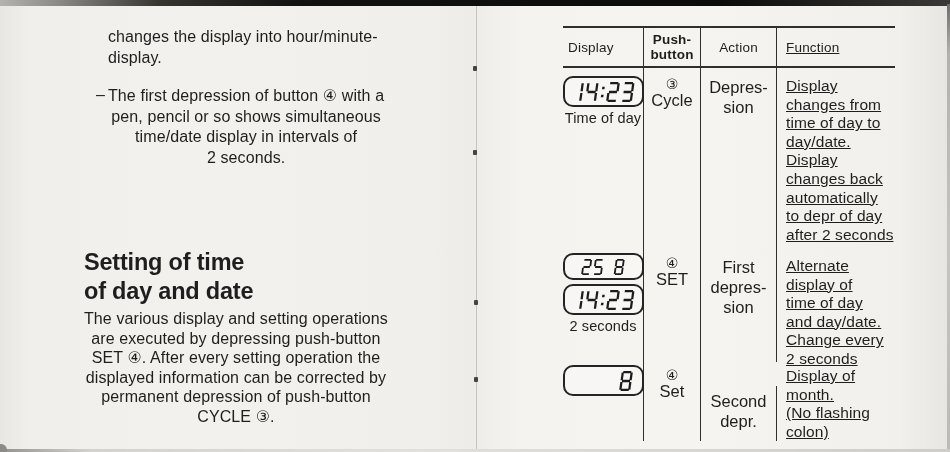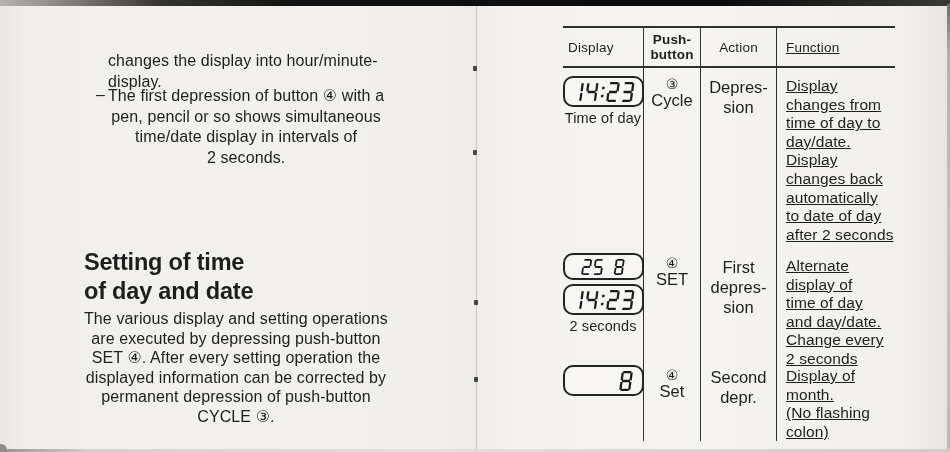--- a/index.html
+++ b/index.html
@@ -15,21 +15,21 @@
   .bottom-edge{position:absolute;left:0;bottom:0;width:950px;height:3px;
     background:linear-gradient(to right,#94928e 0px,#d4d2ce 90px,#e2e0dc 420px,#cfcdc9 949px);}
   .corner-nub{position:absolute;left:0;bottom:0;width:7px;height:8px;background:#8d8b87;border-top-right-radius:6px;}
   .right-edge{position:absolute;right:0;top:4px;width:3px;height:448px;
     background:linear-gradient(to bottom,#6e6d6b 0px,#b3b1ad 50px,#c6c4c0 240px,#bcbab6 452px);}
   
   .gutter-line{position:absolute;left:476px;top:6px;width:1px;height:443px;background:#c6c4c0;}
   .staple{position:absolute;width:4px;height:5px;background:#454442;border-radius:1px;}
   
   .lp{position:absolute;font-size:16px;line-height:20.6px;white-space:nowrap;letter-spacing:.1px;}
-  .lp-para1{left:108px;top:27px;margin-top:24px;}
+  .lp-para1{left:108px;top:27px;}
   .lp-bullet{left:108px;top:86px;text-align:center;}
   .bullet-dash{position:absolute;left:96px;top:86px;font-size:16px;}
   .lp-heading{left:84px;top:248px;font-weight:bold;font-size:23.5px;line-height:28.5px;letter-spacing:-.2px;white-space:nowrap;position:absolute;}
   .lp-para2{left:84px;top:309px;line-height:19.6px;}
   
   .tbl{position:absolute;left:563px;top:26px;width:332px;height:391px;
     display:grid;grid-template-columns:81px 57px 76px 118px;grid-template-rows:40px 182px 112px 1fr;
     border-top:2px solid #2f2f2f;}
   .th,.td{box-sizing:border-box;border-right:1.5px solid #2f2f2f;}
   .th{border-bottom:2px solid #2f2f2f;display:flex;align-items:center;font-size:13.5px;letter-spacing:.2px;}
@@ -48,21 +48,21 @@
   .lcdbox.right{justify-content:flex-end;padding-right:7px;}
   .lcd{fill:#1c1c1c;display:block;height:20px;}
   .small .lcd{height:16px;}
   .cap{font-size:14.5px;text-align:center;margin-top:1px;letter-spacing:.1px;}
   .td.push{display:flex;flex-direction:column;align-items:center;padding-top:9px;line-height:17px;}
   .td.push.r23{padding-top:6px;}
   .sym{font-size:14px;line-height:15px;}
   .plabel{font-size:16.5px;}
   .td.act{text-align:center;font-size:16.5px;line-height:20px;padding-top:9px;}
   .td.act.r2{padding-top:7px;}
-  .td.act.r3{padding-top:5px;}
+  .td.act.r3{padding-top:5px;margin-top:24px;}
   .td.fun{font-size:15.5px;line-height:18.6px;padding:9px 0 0 9px;letter-spacing:.1px;}
   .td.fun.r2{padding-top:7px;}
   .td.fun.r3{padding-top:5px;}
 </style>
 </head>
 <body>
 
 <div class="photo">
 
   <div class="top-band"></div>
@@ -147,21 +147,21 @@
         <div>sion</div>
       </div>
     <div class="td fun c4">
         <div>Display</div>
         <div>changes from</div>
         <div>time of day to</div>
         <div>day/date.</div>
         <div>Display</div>
         <div>changes back</div>
         <div>automatically</div>
-        <div>to date of day</div>
+        <div>to depr of day</div>
         <div>after 2 seconds</div>
       </div>
 
     <div class="td disp r2 c1">
       <div class="lcdbox small">
         <svg class="lcd" viewBox="0 0 47.0 16.8" width="44.8" height="16">
             <g transform="translate(2.4 0) skewX(-8)">
               <rect x="1.30" y="0" width="6.8" height="1.9"></rect>
               <rect x="7.50" y="1.15" width="1.9" height="6.55"></rect>
               <rect x="1.30" y="7.45" width="6.8" height="1.9"></rect>

